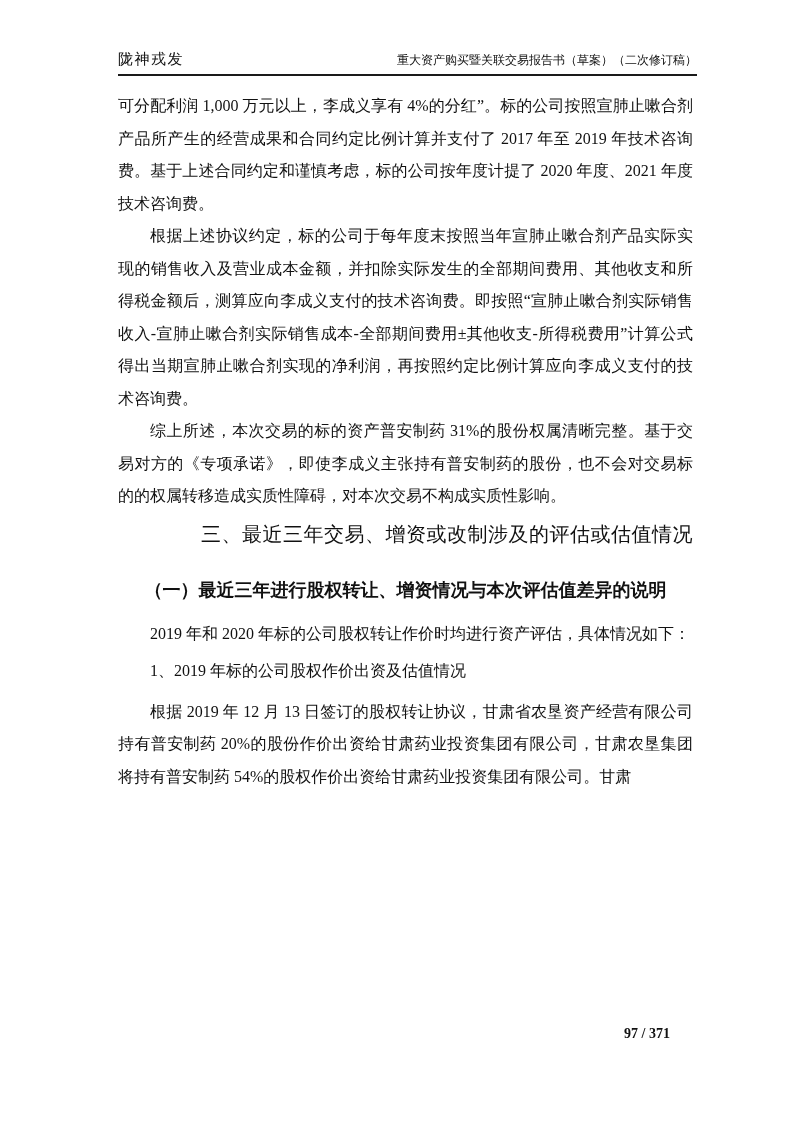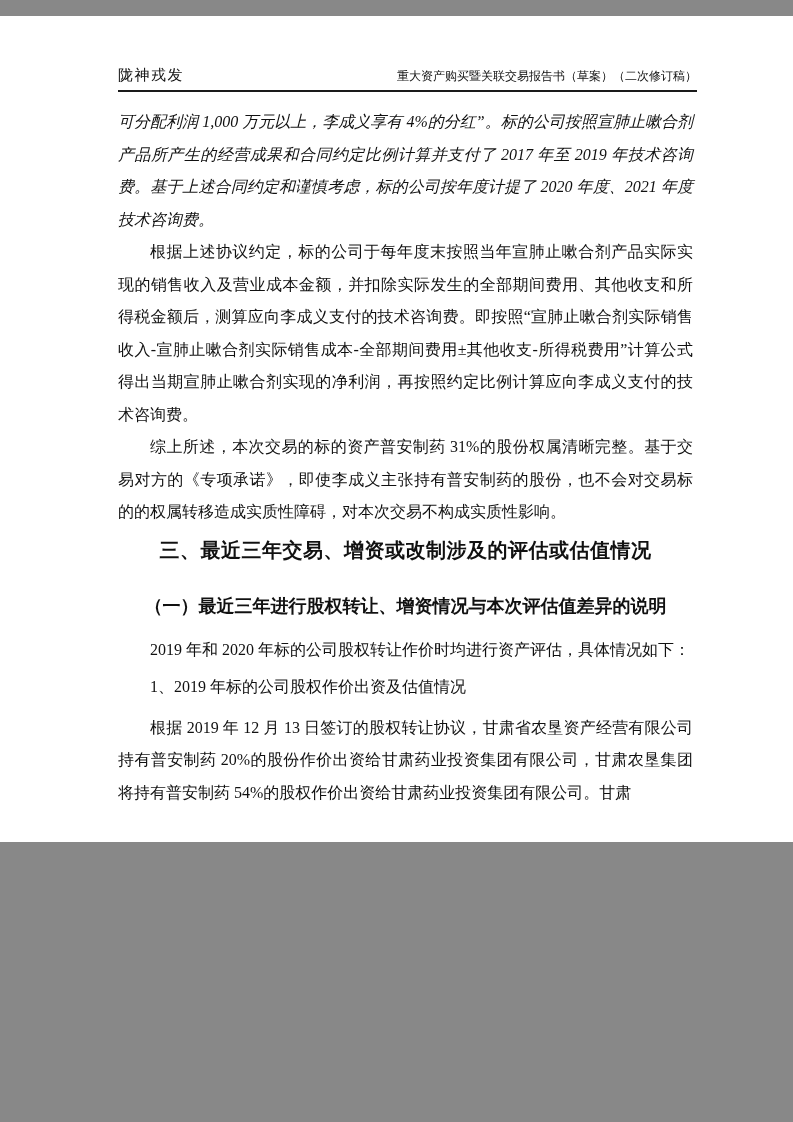--- a/index.html
+++ b/index.html
@@ -3,22 +3,22 @@
 <meta charset="utf-8">
 <style>
   html, body {
     margin: 0;
     padding: 0;
     background: #888;
   }
   .page {
     position: relative;
     width: 793px;
-    height: 826px;
-    margin: 16px auto;
+    height: 1122px;
+    margin: 0 auto;
     background: #ffffff;
     color: #111111;
     font-family: "Liberation Serif", "DejaVu Serif", serif;
     overflow: hidden;
   }
   .page-header {
     position: absolute;
     top: 50px;
     left: 118px;
     right: 96px;
@@ -47,30 +47,29 @@
     line-height: 32.5px;
     text-align: justify;
     text-justify: inter-character;
   }
   .content p {
     margin: 0;
     text-indent: 2em;
   }
   .content p.noindent {
     text-indent: 0;
-    font-style: italic;
   }
   .content h1 {
     font-family: "Liberation Sans", "DejaVu Sans", sans-serif;
-    font-weight: bold;
+    font-weight: normal;
     font-size: 20px;
     line-height: 32px;
     letter-spacing: 0.5px;
     margin: 5px 0 24px 0;
-    text-align: center;
+    text-align: right;
   }
   .content h2 {
     font-family: "Liberation Sans", "DejaVu Sans", sans-serif;
     font-weight: bold;
     font-size: 18px;
     line-height: 32px;
     letter-spacing: 0px;
     margin: 0 0 12px 0;
     text-align: center;
   }

